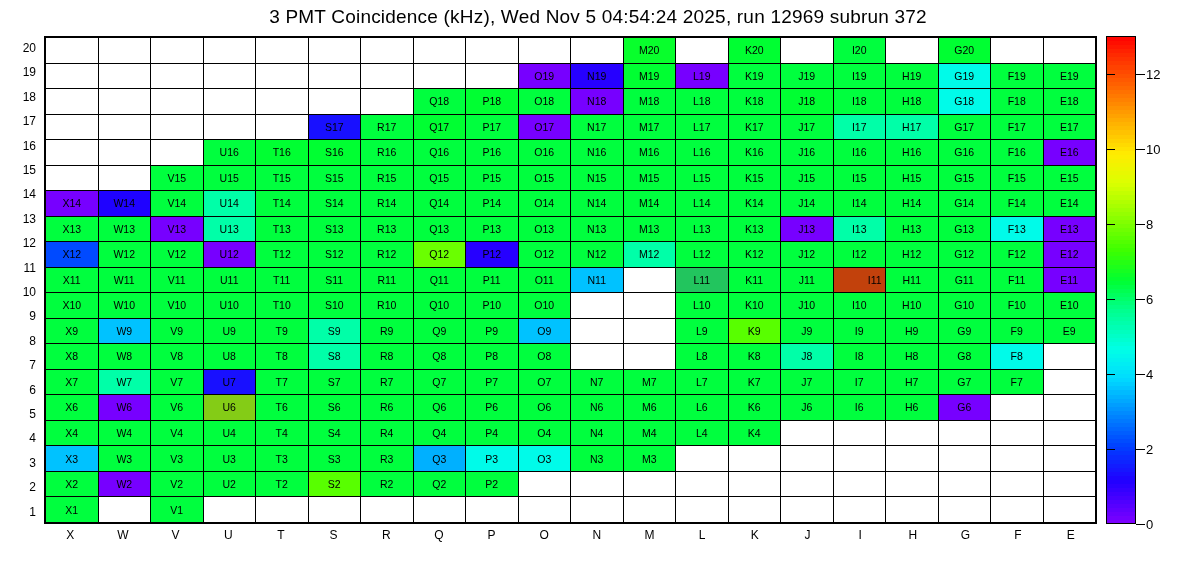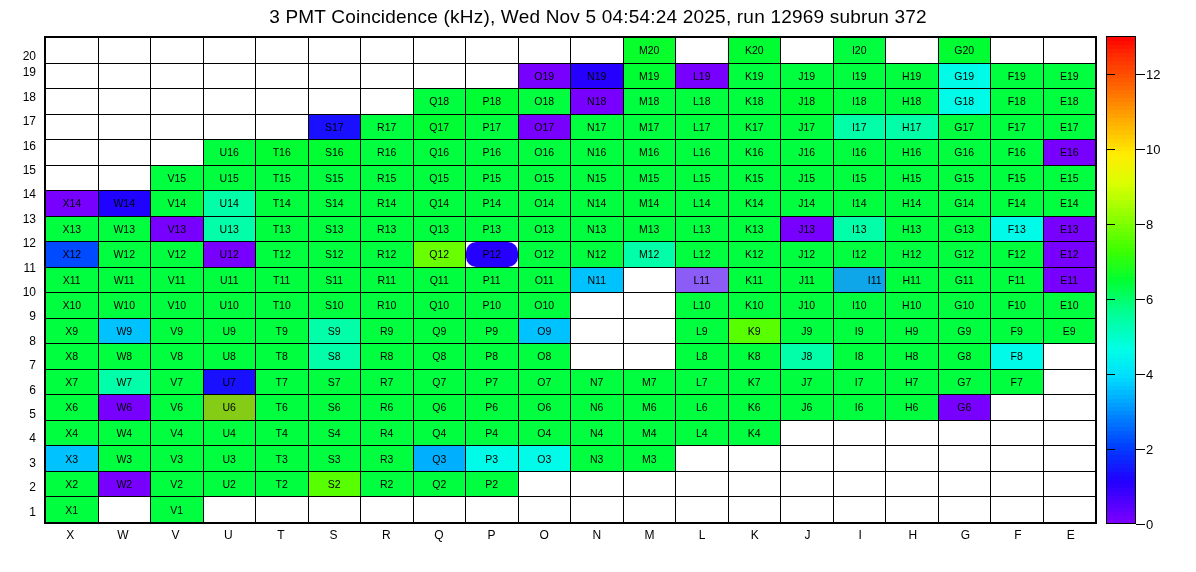--- a/index.html
+++ b/index.html
@@ -53,21 +53,21 @@
   #cbar .tickmark{position:absolute;left:0;width:8px;height:1px;background:#000;}
 </style>
 </head>
 <body>
 
 <div id="root">
 
   <div id="title">3 PMT Coincidence (kHz), Wed Nov  5 04:54:24 2025, run 12969 subrun 372</div>
 
   <div id="ylabels">
-      <div style="top: 8px; height: 24.4px; line-height: 24.4px;">20</div>
+      <div style="top: 0px; height: 24.4px; line-height: 24.4px;">20</div>
       <div style="top: 24.4px; height: 24.4px; line-height: 24.4px;">19</div>
       <div style="top: 48.8px; height: 24.4px; line-height: 24.4px;">18</div>
       <div style="top: 73.2px; height: 24.4px; line-height: 24.4px;">17</div>
       <div style="top: 97.6px; height: 24.4px; line-height: 24.4px;">16</div>
       <div style="top: 122px; height: 24.4px; line-height: 24.4px;">15</div>
       <div style="top: 146.4px; height: 24.4px; line-height: 24.4px;">14</div>
       <div style="top: 170.8px; height: 24.4px; line-height: 24.4px;">13</div>
       <div style="top: 195.2px; height: 24.4px; line-height: 24.4px;">12</div>
       <div style="top: 219.6px; height: 24.4px; line-height: 24.4px;">11</div>
       <div style="top: 244px; height: 24.4px; line-height: 24.4px;">10</div>
@@ -263,21 +263,21 @@
           </tr>
           <tr>
             <td style="background: rgb(0, 74, 255);">X12</td>
             <td style="background: rgb(0, 255, 62);">W12</td>
             <td style="background: rgb(0, 255, 62);">V12</td>
             <td style="background: rgb(119, 0, 255);">U12</td>
             <td style="background: rgb(0, 255, 62);">T12</td>
             <td style="background: rgb(0, 255, 62);">S12</td>
             <td style="background: rgb(0, 255, 62);">R12</td>
             <td style="background: rgb(106, 255, 0);">Q12</td>
-            <td style="background: rgb(38, 0, 255); border-radius: 10px;">P12</td>
+            <td style="background: rgb(38, 0, 255);">P12</td>
             <td style="background: rgb(0, 255, 62);">O12</td>
             <td style="background: rgb(0, 255, 62);">N12</td>
             <td style="background: rgb(0, 255, 168);">M12</td>
             <td style="background: rgb(0, 255, 62);">L12</td>
             <td style="background: rgb(0, 255, 62);">K12</td>
             <td style="background: rgb(0, 255, 62);">J12</td>
             <td style="background: rgb(0, 255, 62);">I12</td>
             <td style="background: rgb(0, 255, 62);">H12</td>
             <td style="background: rgb(0, 255, 62);">G12</td>
             <td style="background: rgb(0, 255, 62);">F12</td>
@@ -289,24 +289,24 @@
             <td style="background: rgb(0, 255, 62);">V11</td>
             <td style="background: rgb(0, 255, 62);">U11</td>
             <td style="background: rgb(0, 255, 62);">T11</td>
             <td style="background: rgb(0, 255, 62);">S11</td>
             <td style="background: rgb(0, 255, 62);">R11</td>
             <td style="background: rgb(0, 255, 62);">Q11</td>
             <td style="background: rgb(0, 255, 62);">P11</td>
             <td style="background: rgb(0, 255, 62);">O11</td>
             <td style="background: rgb(0, 194, 255);">N11</td>
             <td style="background: rgb(255, 255, 255);"></td>
-            <td style="background: #8b5cf6; margin-left: 40px;">L11</td>
+            <td style="background: #22c55e; margin-left: 40px;">L11</td>
             <td style="background: rgb(0, 255, 62);">K11</td>
             <td style="background: rgb(0, 255, 62);">J11</td>
-            <td style="background: #0ea5e9; padding-left: 31px;">I11</td>
+            <td style="background: #c2410c; padding-left: 31px;">I11</td>
             <td style="background: rgb(0, 255, 62);">H11</td>
             <td style="background: rgb(0, 255, 62);">G11</td>
             <td style="background: rgb(0, 255, 62);">F11</td>
             <td style="background: rgb(119, 0, 255);">E11</td>
           </tr>
           <tr>
             <td style="background: rgb(0, 255, 62);">X10</td>
             <td style="background: rgb(0, 255, 62);">W10</td>
             <td style="background: rgb(0, 255, 62);">V10</td>
             <td style="background: rgb(0, 255, 62);">U10</td>

